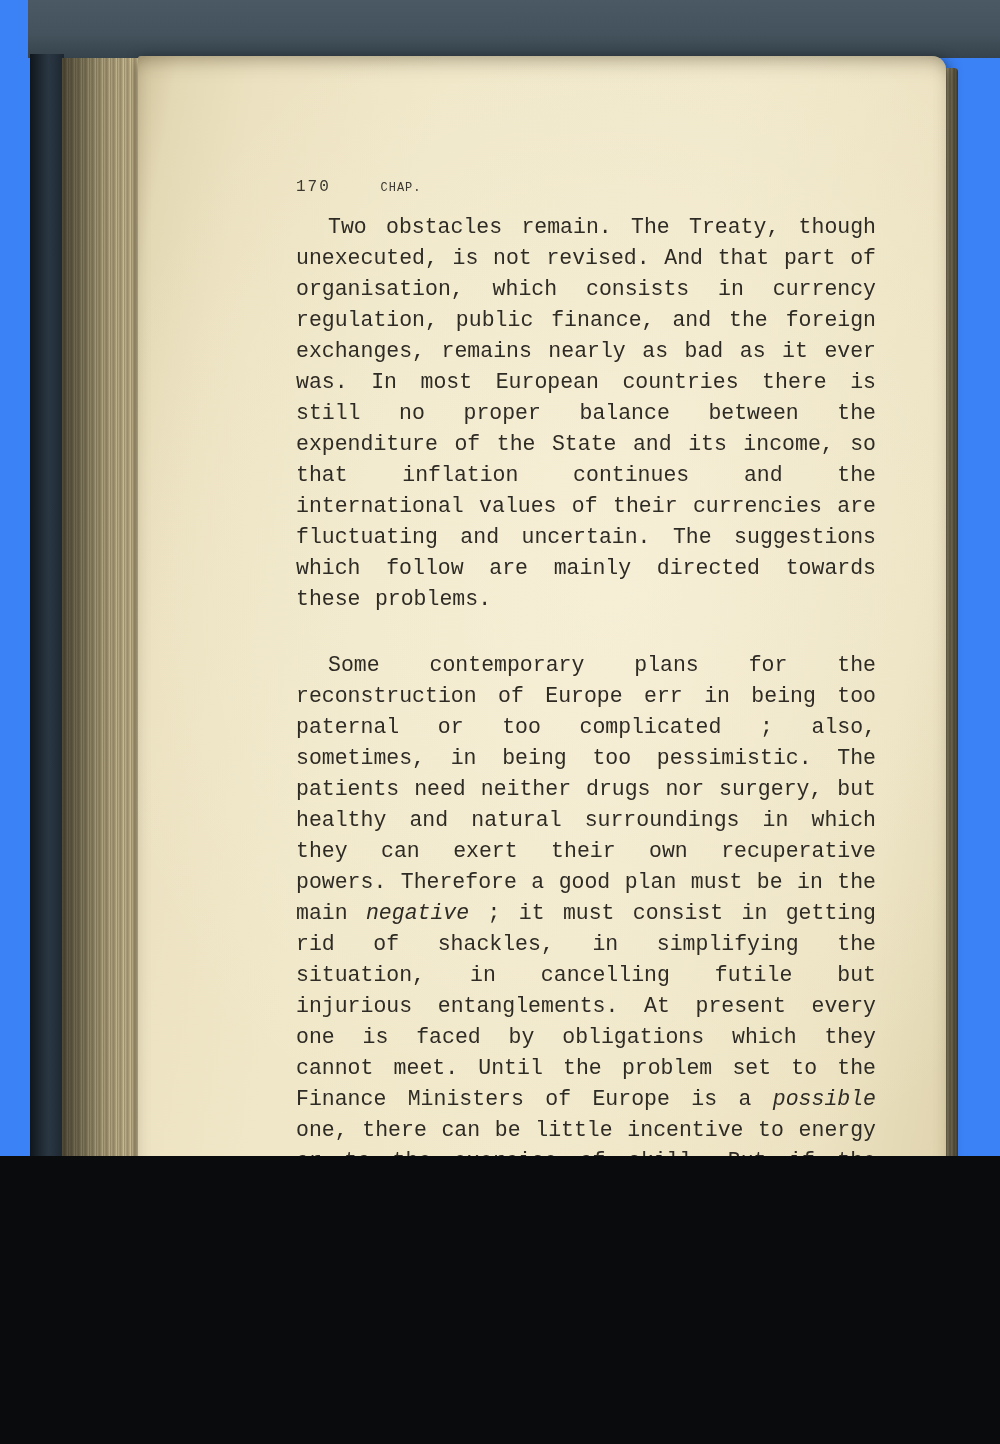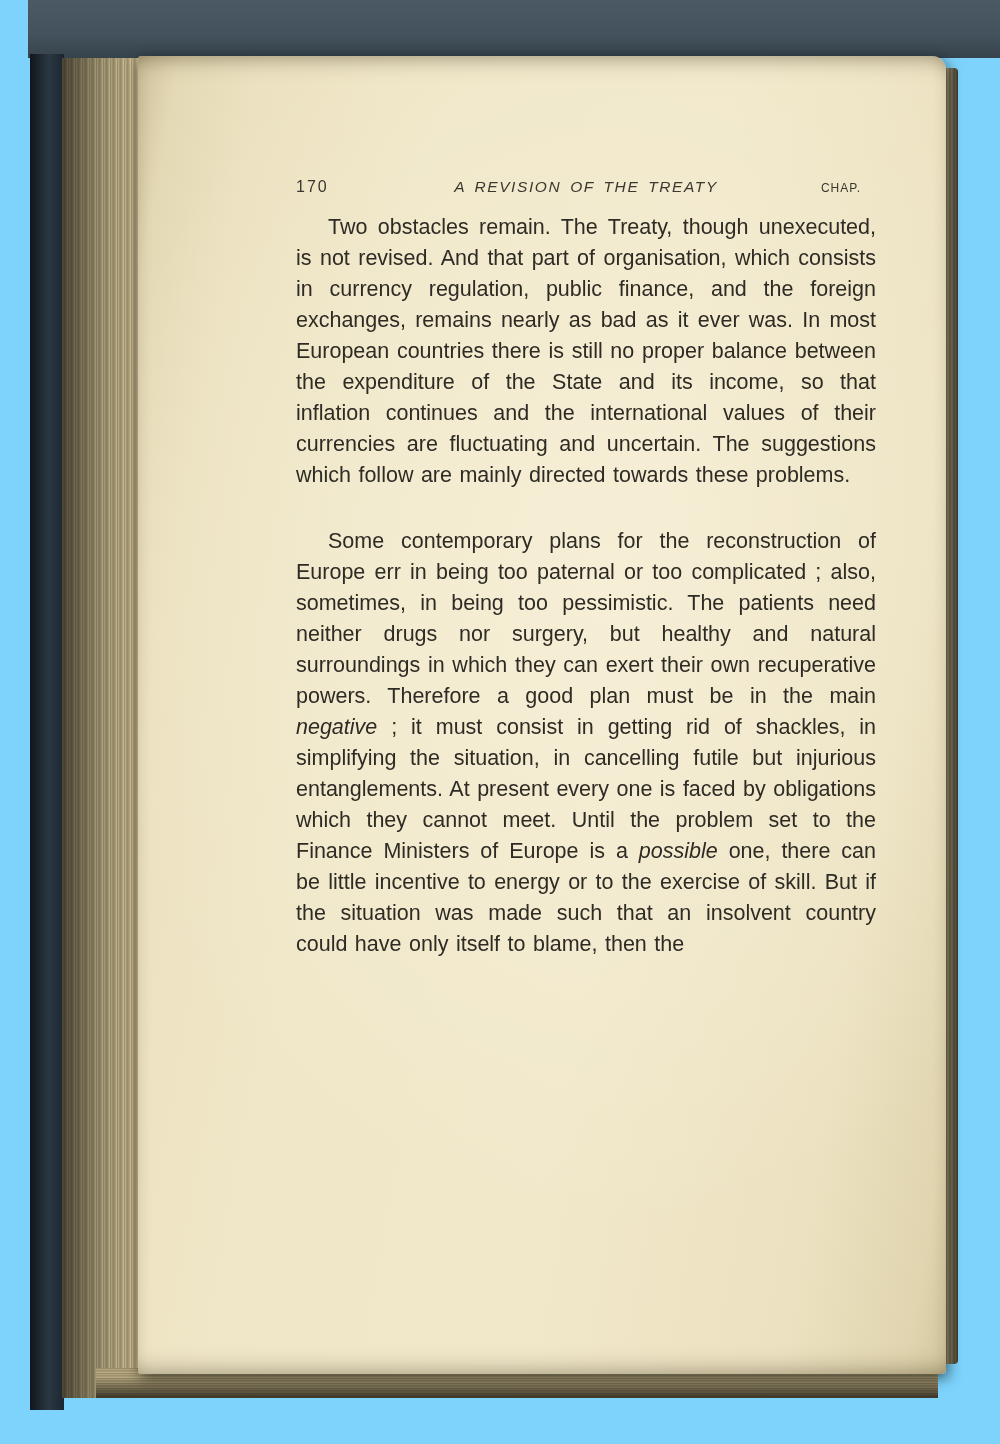--- a/index.html
+++ b/index.html
@@ -3,24 +3,24 @@
 <meta charset="utf-8">
 <style>
   html, body {
     margin: 0;
     padding: 0;
     background: #0a0b0c;
   }
   .scene {
     position: relative;
     width: 1000px;
-    height: 1444px;
+    height: 1156px;
     overflow: hidden;
-    background: #7dd3fc;
-    font-family: Liberation Sans, sans-serif;
+    background: #3b82f6;
+    font-family: Liberation Mono, monospace;
   }
   
   .backdrop-top {
     position: absolute;
     left: 28px;
     top: 0;
     width: 972px;
     height: 58px;
     background: linear-gradient(180deg, #4a5963 0%, #43525c 60%, #36434c 100%);
   }
@@ -152,21 +152,20 @@
 <div class="scene">
   <div class="backdrop-top"></div>
   <div class="cover-spine"></div>
   <div class="page-stack-left"></div>
   <div class="page-stack-bottom"></div>
   <div class="page-edge-right"></div>
 
   <div class="page">
     <div class="running-header">
       <span class="pagenum">170</span>
-      <span class="title">A REVISION OF THE TREATY</span>
       <span class="chap">CHAP.</span>
     </div>
     <div class="page-body">
         <p class="para indent"><span>Two obstacles remain.  The Treaty, though unexecuted, is not revised.  And that part of organisation, which consists in currency regulation, public finance, and the foreign exchanges, remains nearly as bad as it ever was.  In most European countries there is still no proper balance between the expenditure of the State and its income, so that inflation continues and the international values of their currencies are fluctuating and uncertain.  The suggestions which follow are mainly directed towards these problems.</span></p>
         <p class="para indent spaced"><span>Some contemporary plans for the reconstruction of Europe err in being too paternal or too complicated ; also, sometimes, in being too pessimistic.  The patients need neither drugs nor surgery, but healthy and natural surroundings in which they can exert their own recuperative powers.  Therefore a good plan must be in the main </span><em>negative</em><span> ; it must consist in getting rid of shackles, in simplifying the situation, in cancelling futile but injurious entanglements.  At present every one is faced by obligations which they cannot meet.  Until the problem set to the Finance Ministers of Europe is a </span><em>possible</em><span> one, there can be little incentive to energy or to the exercise of skill. But if the situation was made such that an insolvent country could have only itself to blame, then the</span></p>
       </div>
   </div>
 </div>
 
 </body></html>

